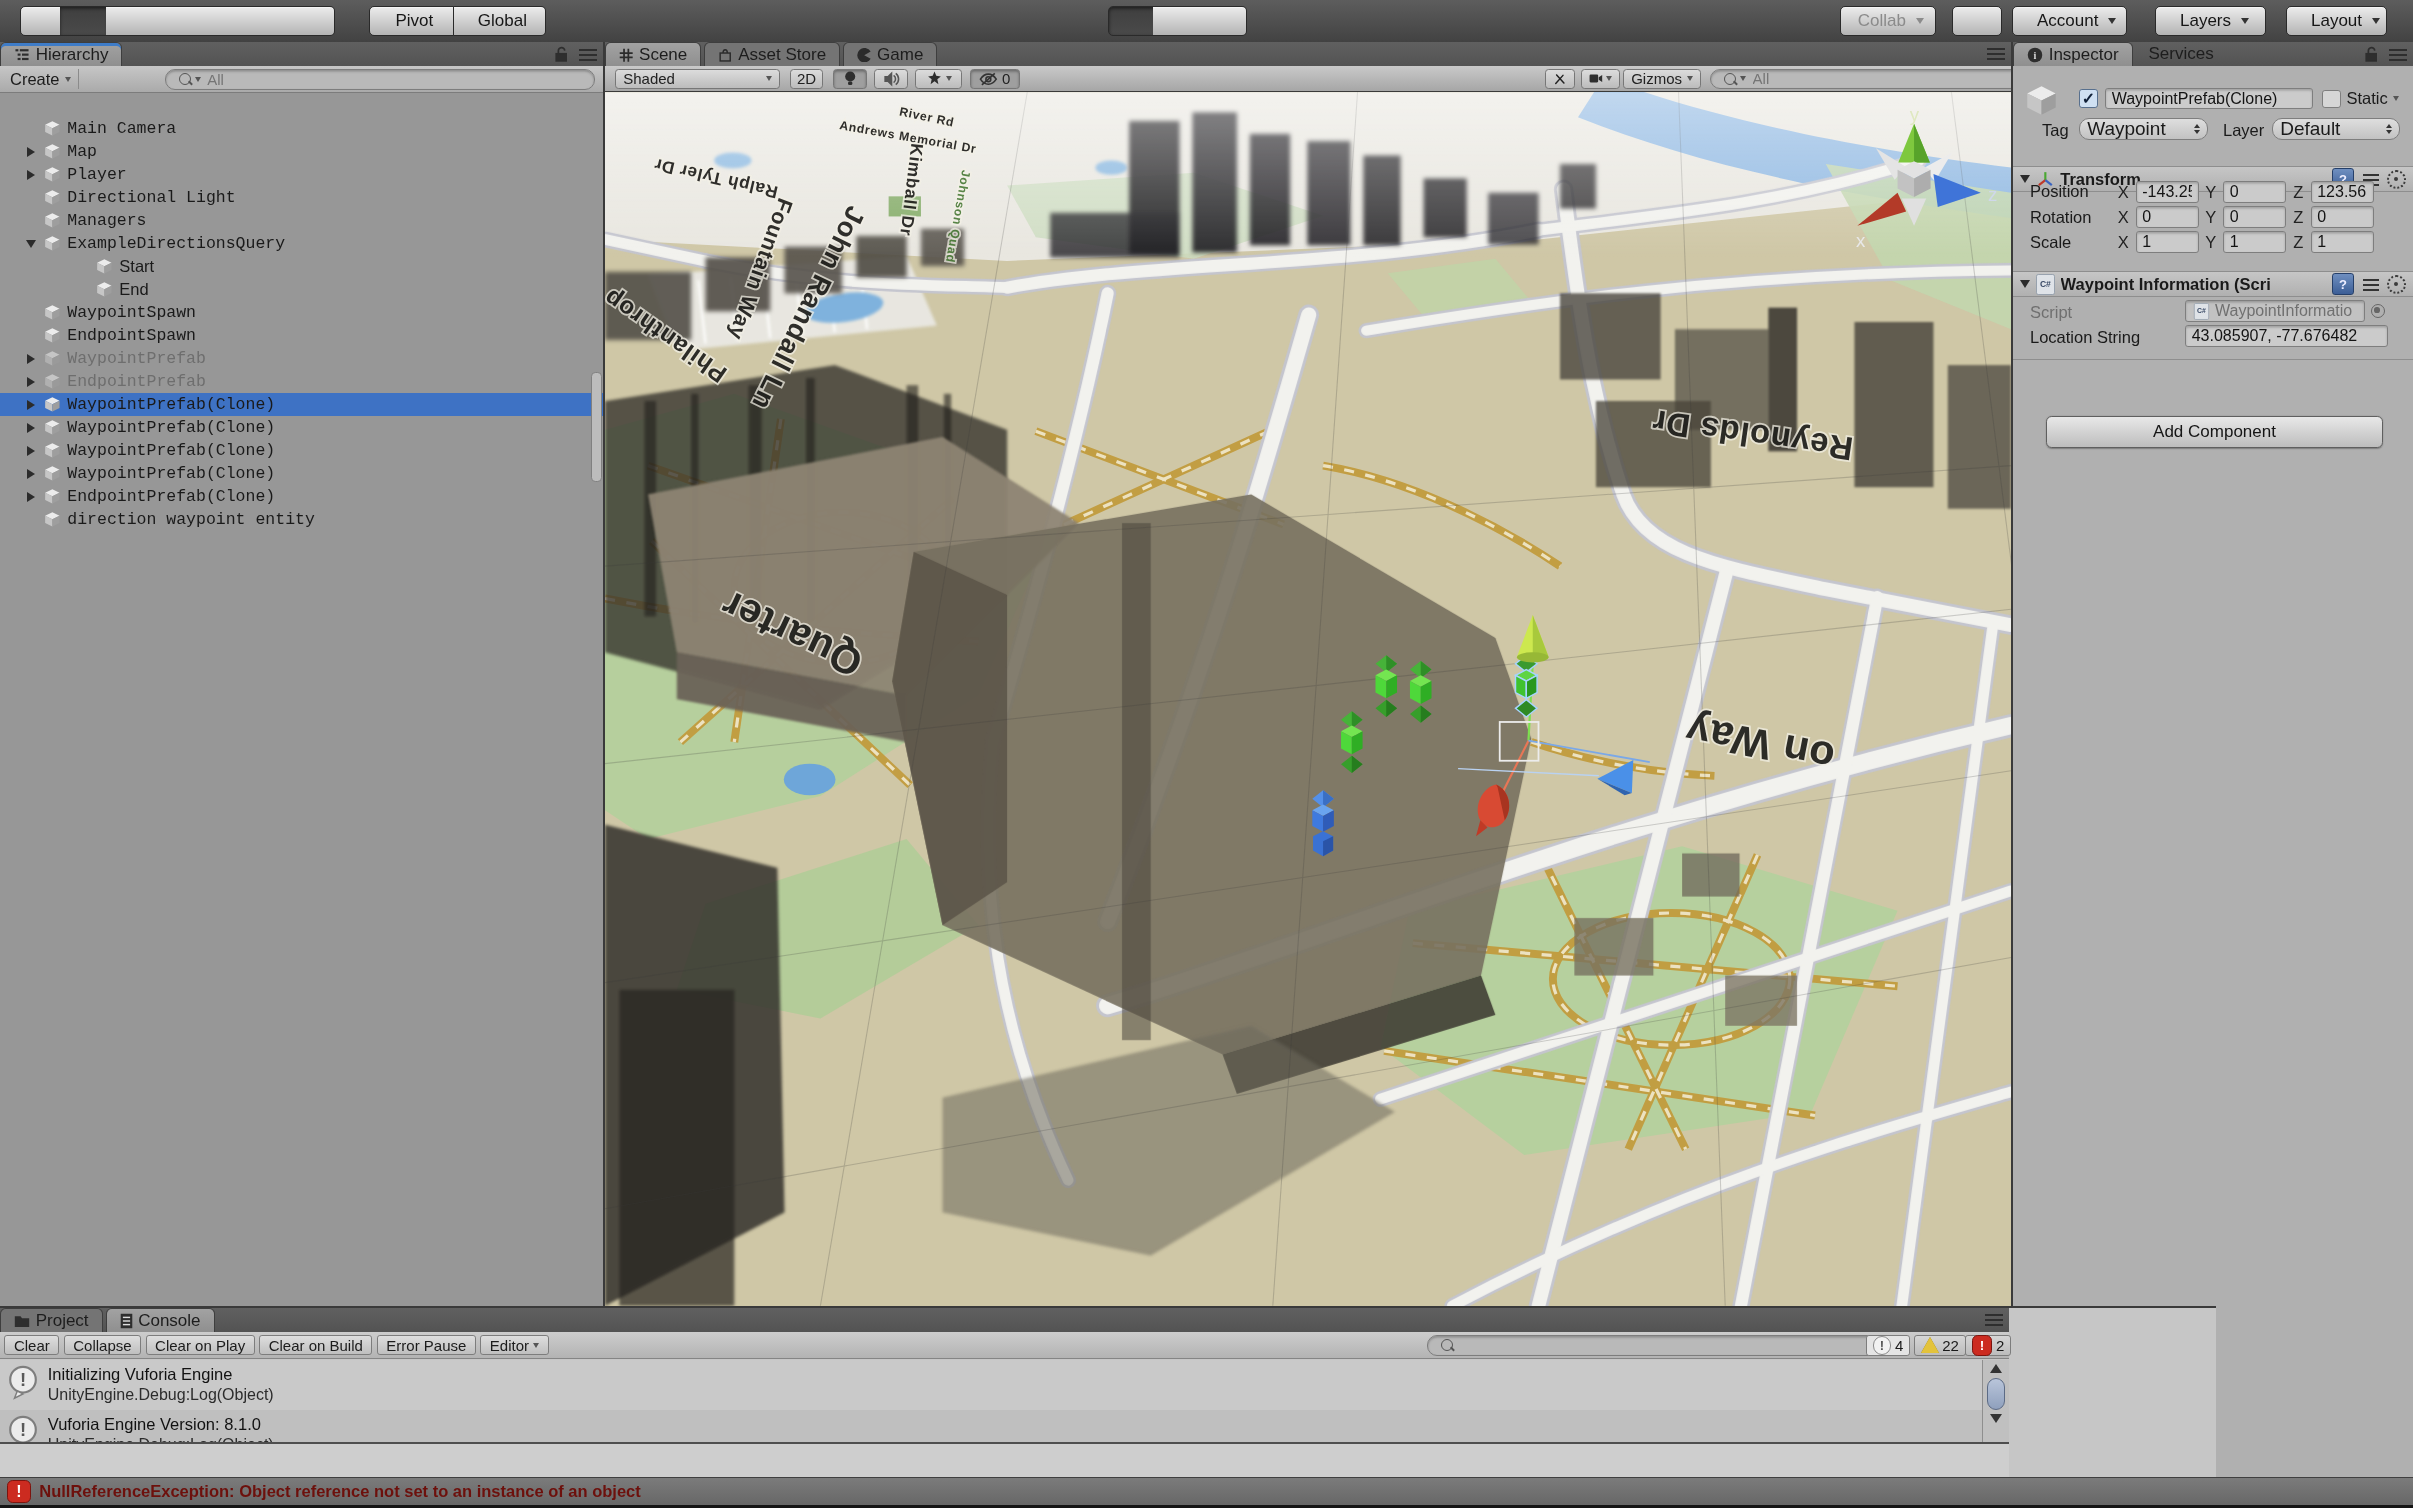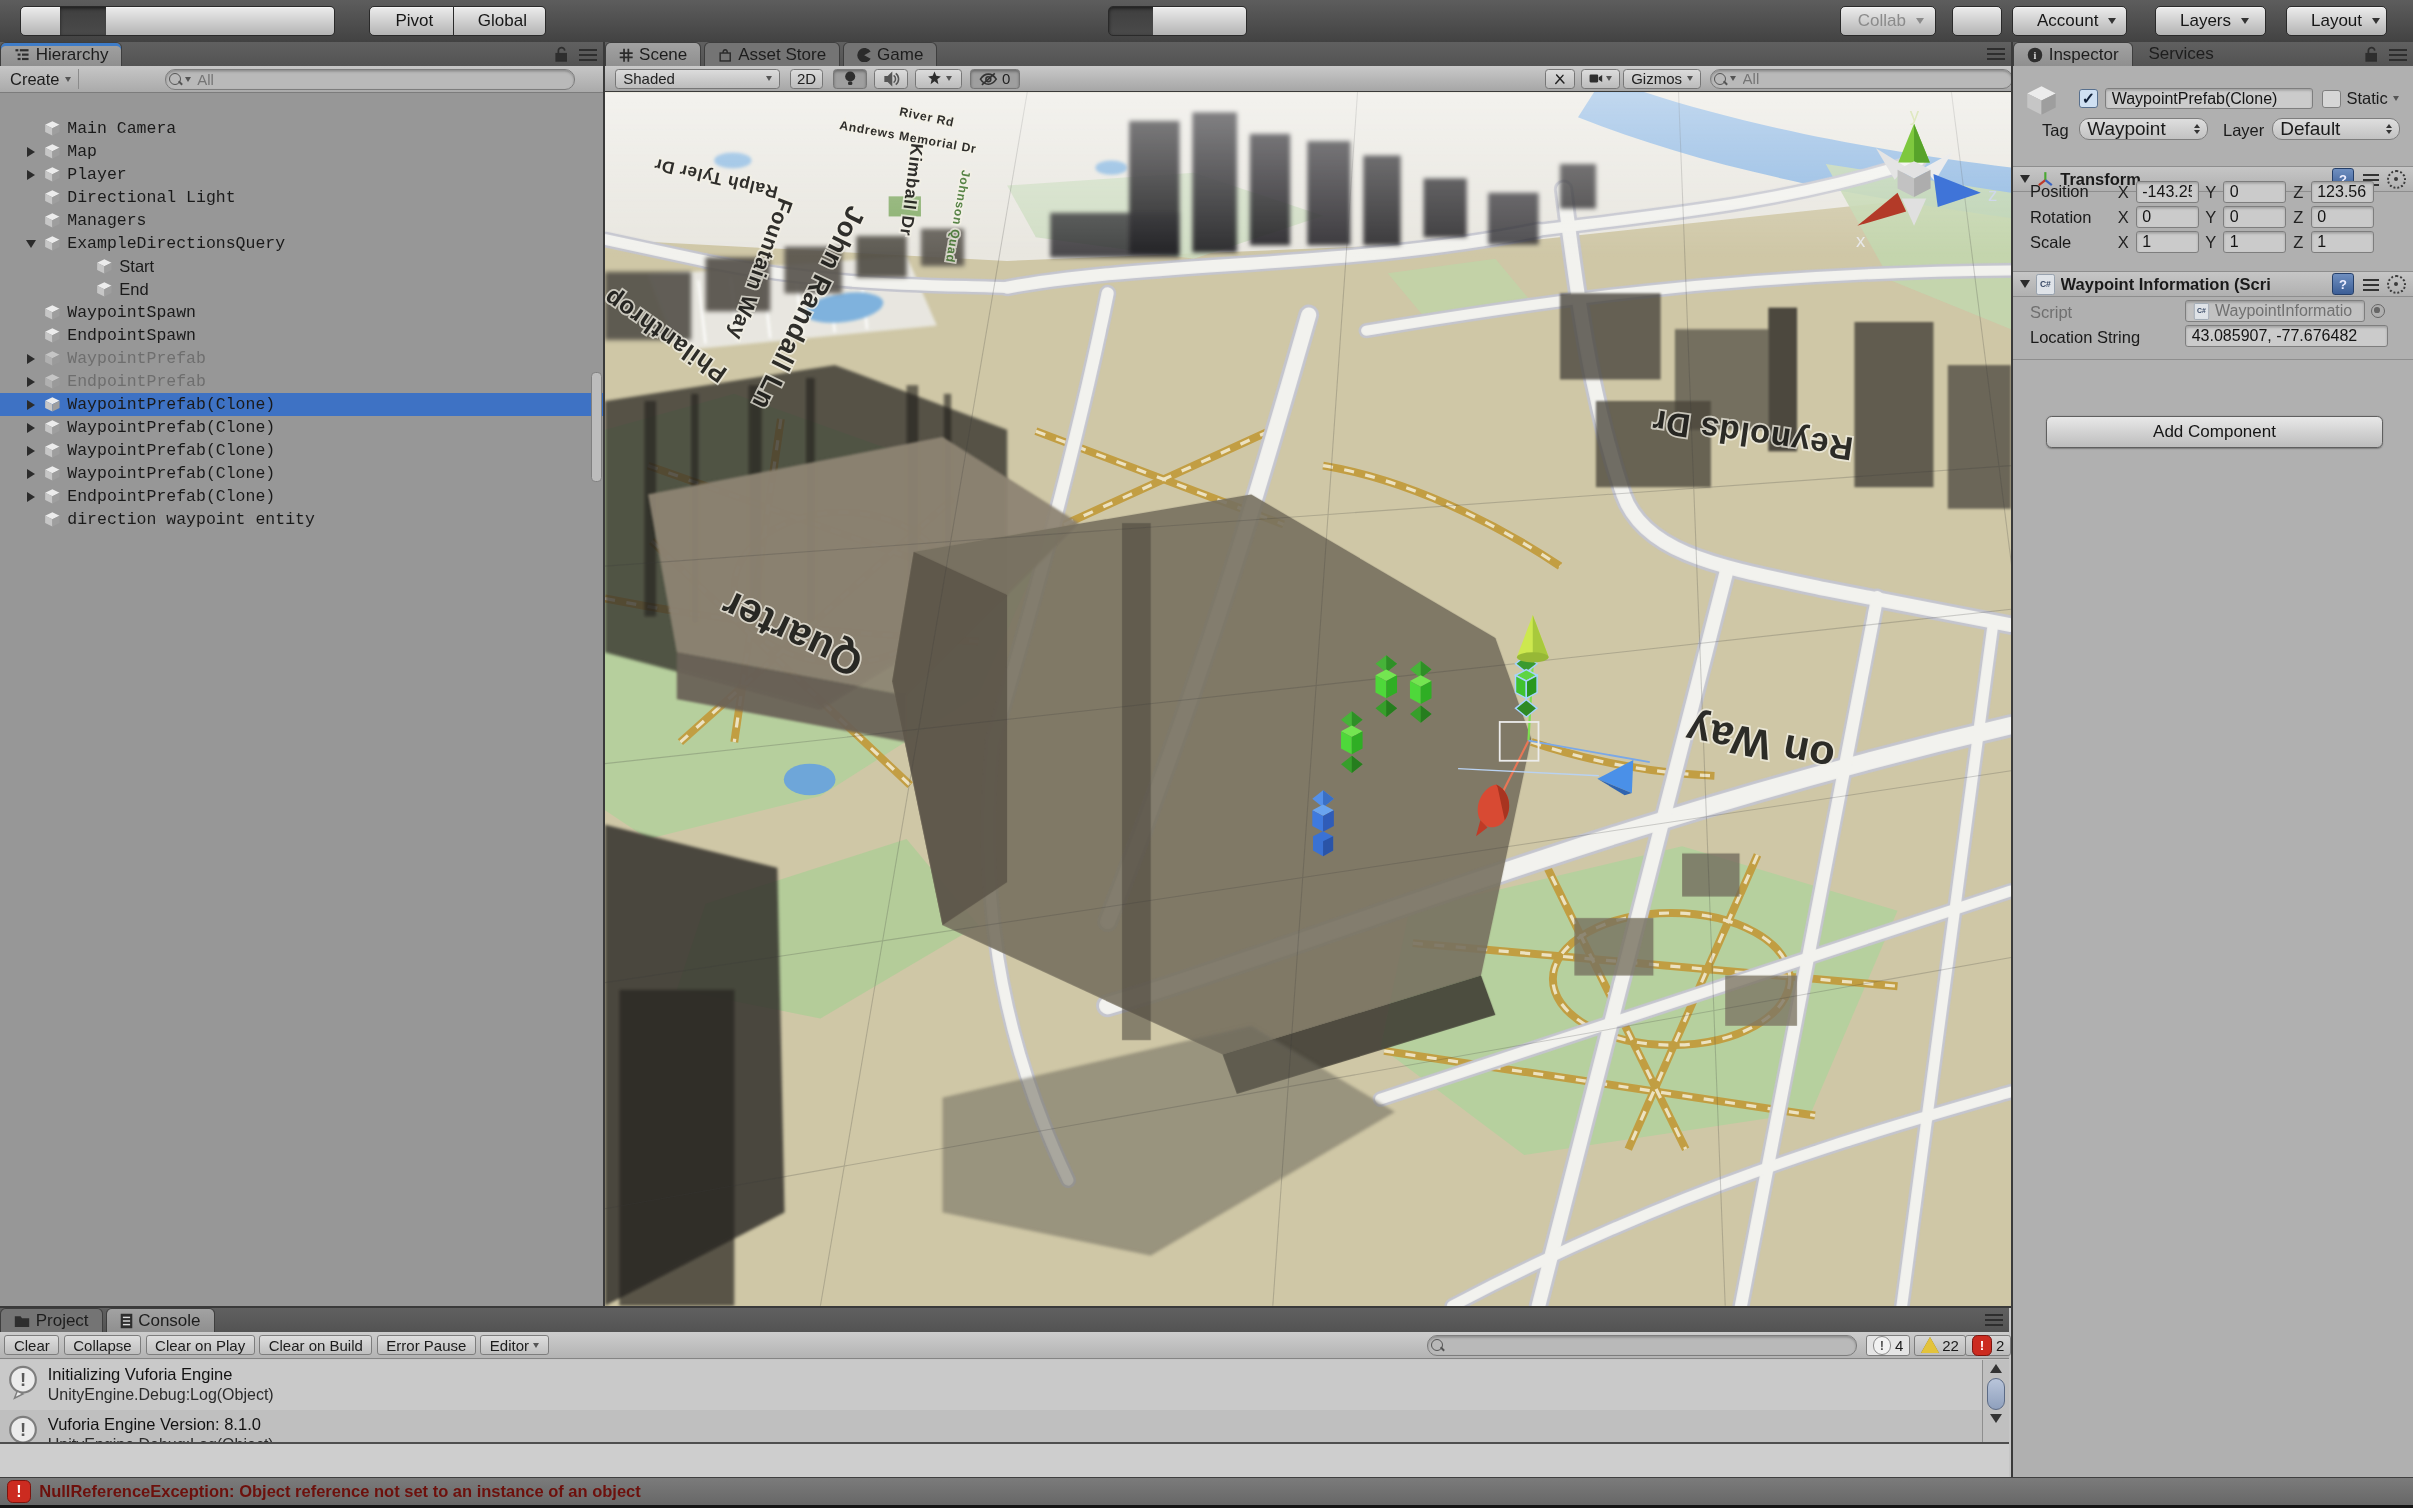--- a/index.html
+++ b/index.html
@@ -32,21 +32,21 @@
     linear-gradient(#2e2e2e,#2e2e2e) 0 6.5px/18.7px 2.2px no-repeat,
     linear-gradient(#2e2e2e,#2e2e2e) 0 11.5px/18.7px 2.2px no-repeat;}
   
   #hierarchy{left:0;top:42px;width:605px;height:1264px;background:#979797;border-right:2.2px solid #3a3a3a;box-sizing:border-box;}
   #hier-tabs{left:0;top:0;width:603px;height:24.4px;}
   #hier-bar{position:absolute;left:0;top:24.4px;width:603px;height:26px;background:linear-gradient(#c6c6c6,#aaaaaa);
     border-bottom:0.7px solid #7c7c7c;display:flex;align-items:center;}
   .create-lbl{font-size:16.5px;margin-left:10px;display:flex;align-items:center;gap:5px;color:#1c1c1c;}
   .sep-v{width:0.7px;height:20px;background:#8b8b8b;margin:0 7.2px;}
   .searchpill{height:18.7px;border-radius:10px;background:#b9b9b9;border:0.7px solid #7d7d7d;
-    box-shadow:inset 0 1.4px 2.2px rgba(0,0,0,.25);display:flex;align-items:center;padding:0 3px;gap:4.3px;}
+    box-shadow:inset 0 1.4px 2.2px rgba(0,0,0,.25);display:flex;align-items:center;padding:0 13px;gap:4.3px;}
   .searchpill input{border:none;background:transparent;outline:none;font-size:15px;color:#444;width:100%;
     font-family:"Liberation Sans",sans-serif;}
   .mag{width:10px;height:10px;border:1.8px solid #555;border-radius:50%;position:relative;flex:none;}
   .mag::after{content:"";position:absolute;left:8px;top:8px;width:5px;height:1.8px;background:#555;transform:rotate(45deg);}
   .mini-caret{width:0;height:0;border-top:5px solid #555;border-left:3.6px solid transparent;border-right:3.6px solid transparent;flex:none;}
   #scene-head{position:absolute;left:0;top:50px;width:603px;height:24.4px;background:linear-gradient(#d2d2d2,#b2b2b2);
     border-bottom:0.7px solid #828282;display:flex;align-items:center;font-size:17px;font-weight:bold;gap:5.7px;padding-left:10px;box-sizing:border-box;}
   #hier-rows{position:absolute;left:0;top:75px;width:603px;bottom:0;overflow:hidden;}
   .hrow{height:23px;display:flex;align-items:center;font-size:16.5px;color:#1a1a1a;}
   .hrow.d1{padding-left:20px;font-family:Liberation Mono, monospace;}
@@ -101,21 +101,21 @@
   .gear-ico::after{content:"";position:absolute;left:5px;top:5px;width:4.3px;height:4.3px;border-radius:50%;background:#3c3c3c;}
   .axis-lbl{width:18.7px;text-align:center;color:#222;}
   #addcomp{position:absolute;left:33px;top:350px;width:335px;height:30px;border:0.7px solid #5f5f5f;border-radius:5.7px;
     background:linear-gradient(#e8e8e8,#bdbdbd);display:flex;align-items:center;justify-content:center;font-size:17px;color:#151515;
     box-shadow:0 0.7px 1.4px rgba(0,0,0,.3);}
   .csharp-chip{width:17px;height:18.7px;background:#dfe3e8;border:0.7px solid #98a2ae;border-radius:2.2px;font-size:8.6px;color:#3a4a66;
     display:flex;align-items:center;justify-content:center;font-weight:bold;flex:none;}
   .obj-picker{width:14.4px;height:14.4px;border-radius:50%;border:1.4px solid #666;box-sizing:border-box;position:relative;flex:none;margin-left:5.7px;}
   .obj-picker::after{content:"";position:absolute;left:2.2px;top:2.2px;width:5.7px;height:5.7px;border-radius:50%;background:#666;}
   
-  #console{left:0;top:1306px;width:2011px;height:171px;background:#c6c6c6;border-top:2.2px solid #3a3a3a;box-sizing:border-box;}
+  #console{left:0;top:1306px;width:2216px;height:171px;background:#c6c6c6;border-top:2.2px solid #3a3a3a;box-sizing:border-box;}
   #console-tabs{left:0;top:0;width:2009px;height:24.4px;}
   #console-bar{position:absolute;left:0;top:24.4px;width:2009px;height:27px;background:linear-gradient(#cdcdcd,#b3b3b3);
     border-bottom:0.7px solid #858585;display:flex;align-items:center;box-sizing:border-box;}
   .cbtn{height:20px;border:0.7px solid #7d7d7d;background:linear-gradient(#dedede,#bfbfbf);font-size:15px;color:#1c1c1c;
     display:flex;align-items:center;padding:0 8.6px;margin-left:4.3px;border-radius:2.9px;gap:4.3px;box-sizing:border-box;}
   .badge{height:21.5px;border:0.7px solid #7d7d7d;border-radius:2.9px;background:linear-gradient(#d6d6d6,#bcbcbc);
     display:flex;align-items:center;gap:3.6px;padding:0 5.7px;font-size:15px;box-sizing:border-box;}
   .badge.pressed{background:#e4e4e4;}
   .warn-tri{width:0;height:0;border-left:9.3px solid transparent;border-right:9.3px solid transparent;border-bottom:16.5px solid #e3c33c;
     position:relative;filter:drop-shadow(0 0 0.7px #846d10);}

